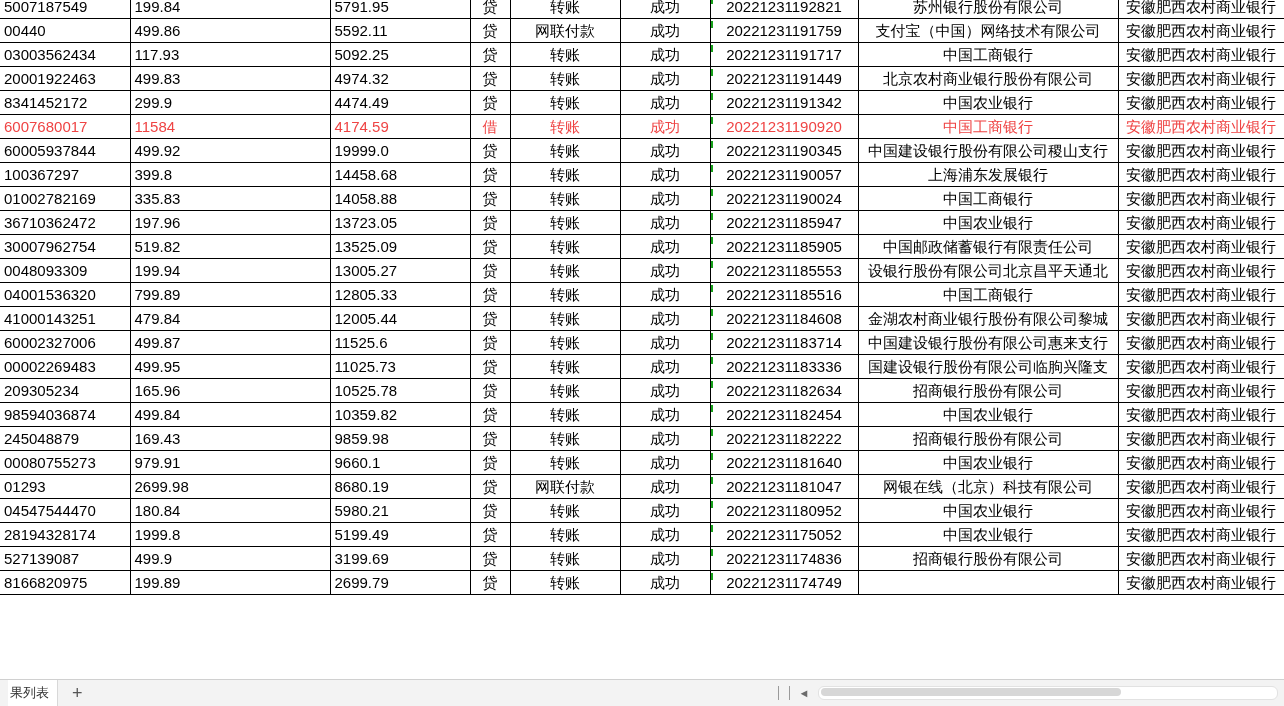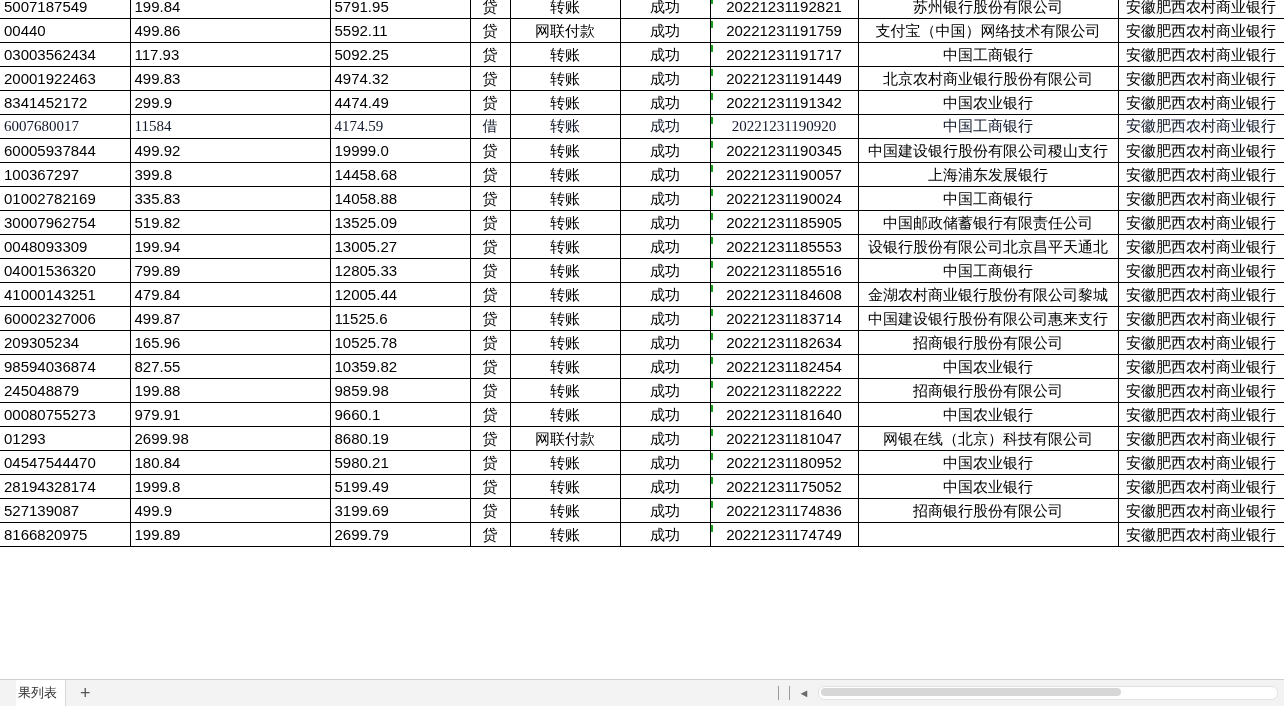--- a/index.html
+++ b/index.html
@@ -51,22 +51,21 @@
   col.c-peer   { width: 260px; }
   col.c-branch { width: 166px; }
   .cell-dc     { text-align: center; }
   .cell-type   { text-align: center; }
   .cell-status { text-align: center; }
   .cell-time   { text-align: center; }
   .cell-peer   { text-align: center; }
   .cell-branch { text-align: center; }
 
   tr.row-highlight td {
-    color: #0f172a;
-    font-family: Liberation Serif, serif;
+    color: #ef4444;
   }
   
   .grid-wrap .inner {
     position: absolute;
     top: -5px;
     left: 0;
   }
   
   .cell-time {
     position: relative;
@@ -90,21 +89,21 @@
     height: 26px;
     background: #f3f3f3;
     border-top: 1px solid #d0d0d0;
     display: flex;
     align-items: center;
     font-size: 13px;
     color: #333333;
   }
   .sheet-tab {
     padding: 3px 8px 3px 2px;
-    margin-left: 16px;
+    margin-left: 8px;
     background: #ffffff;
     border-right: 1px solid #d8d8d8;
     height: 20px;
     line-height: 20px;
     white-space: nowrap;
   }
   .add-sheet {
     font-size: 18px;
     color: #555555;
     padding: 0 14px;
@@ -267,20 +266,31 @@
               <td class="cell-amount">335.83</td>
               <td class="cell-balance">14058.88</td>
               <td class="cell-dc">贷</td>
               <td class="cell-type">转账</td>
               <td class="cell-status">成功</td>
               <td class="cell-time">20221231190024</td>
               <td class="cell-peer">中国工商银行</td>
               <td class="cell-branch">安徽肥西农村商业银行</td>
             </tr>
             <tr>
+              <td class="cell-account">36710362472</td>
+              <td class="cell-amount">197.96</td>
+              <td class="cell-balance">13723.05</td>
+              <td class="cell-dc">贷</td>
+              <td class="cell-type">转账</td>
+              <td class="cell-status">成功</td>
+              <td class="cell-time">20221231185947</td>
+              <td class="cell-peer">中国农业银行</td>
+              <td class="cell-branch">安徽肥西农村商业银行</td>
+            </tr>
+            <tr>
               <td class="cell-account">30007962754</td>
               <td class="cell-amount">519.82</td>
               <td class="cell-balance">13525.09</td>
               <td class="cell-dc">贷</td>
               <td class="cell-type">转账</td>
               <td class="cell-status">成功</td>
               <td class="cell-time">20221231185905</td>
               <td class="cell-peer">中国邮政储蓄银行有限责任公司</td>
               <td class="cell-branch">安徽肥西农村商业银行</td>
             </tr>
@@ -322,44 +332,55 @@
               <td class="cell-amount">499.87</td>
               <td class="cell-balance">11525.6</td>
               <td class="cell-dc">贷</td>
               <td class="cell-type">转账</td>
               <td class="cell-status">成功</td>
               <td class="cell-time">20221231183714</td>
               <td class="cell-peer">中国建设银行股份有限公司惠来支行</td>
               <td class="cell-branch">安徽肥西农村商业银行</td>
             </tr>
             <tr>
+              <td class="cell-account">00002269483</td>
+              <td class="cell-amount">499.95</td>
+              <td class="cell-balance">11025.73</td>
+              <td class="cell-dc">贷</td>
+              <td class="cell-type">转账</td>
+              <td class="cell-status">成功</td>
+              <td class="cell-time">20221231183336</td>
+              <td class="cell-peer">国建设银行股份有限公司临朐兴隆支</td>
+              <td class="cell-branch">安徽肥西农村商业银行</td>
+            </tr>
+            <tr>
               <td class="cell-account">209305234</td>
               <td class="cell-amount">165.96</td>
               <td class="cell-balance">10525.78</td>
               <td class="cell-dc">贷</td>
               <td class="cell-type">转账</td>
               <td class="cell-status">成功</td>
               <td class="cell-time">20221231182634</td>
               <td class="cell-peer">招商银行股份有限公司</td>
               <td class="cell-branch">安徽肥西农村商业银行</td>
             </tr>
             <tr>
               <td class="cell-account">98594036874</td>
-              <td class="cell-amount">827.55</td>
+              <td class="cell-amount">499.84</td>
               <td class="cell-balance">10359.82</td>
               <td class="cell-dc">贷</td>
               <td class="cell-type">转账</td>
               <td class="cell-status">成功</td>
               <td class="cell-time">20221231182454</td>
               <td class="cell-peer">中国农业银行</td>
               <td class="cell-branch">安徽肥西农村商业银行</td>
             </tr>
             <tr>
               <td class="cell-account">245048879</td>
-              <td class="cell-amount">199.88</td>
+              <td class="cell-amount">169.43</td>
               <td class="cell-balance">9859.98</td>
               <td class="cell-dc">贷</td>
               <td class="cell-type">转账</td>
               <td class="cell-status">成功</td>
               <td class="cell-time">20221231182222</td>
               <td class="cell-peer">招商银行股份有限公司</td>
               <td class="cell-branch">安徽肥西农村商业银行</td>
             </tr>
             <tr>
               <td class="cell-account">00080755273</td>

